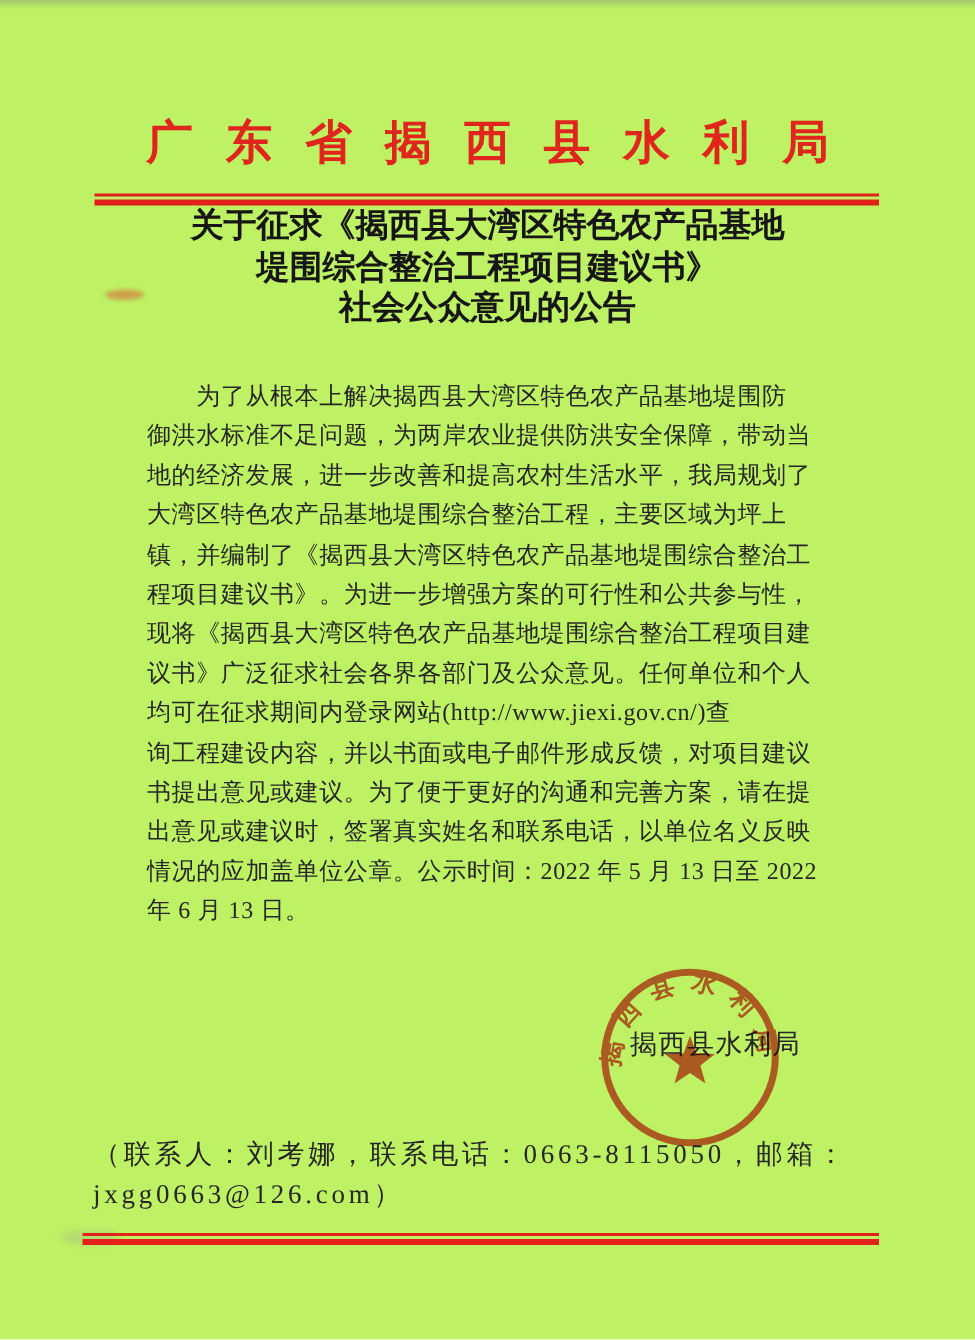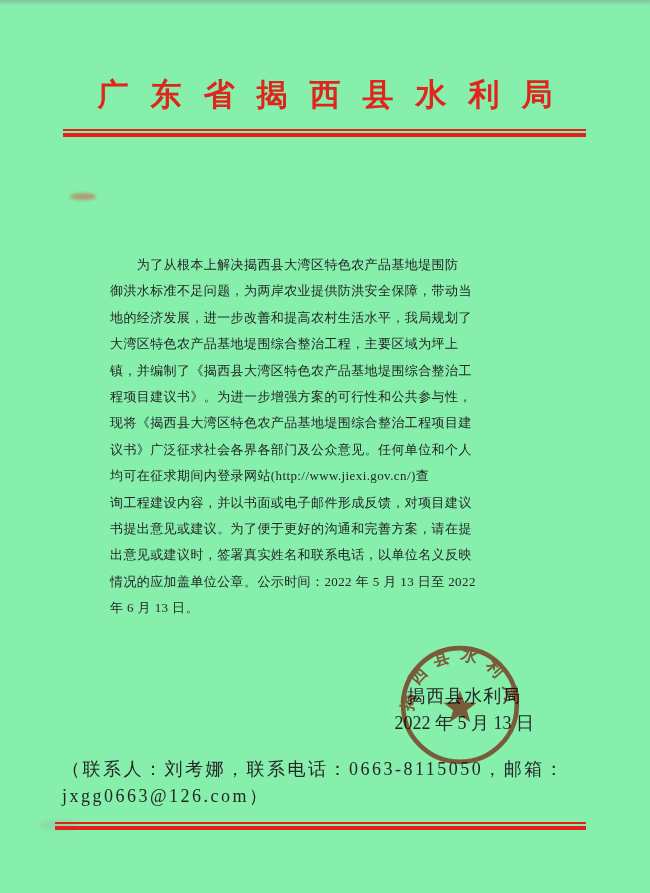--- a/index.html
+++ b/index.html
@@ -8,21 +8,21 @@
     --seal-red:#e34a3c;
     --ink:#262626;
   }
   *{margin:0;padding:0;box-sizing:border-box;}
   html,body{background:#ffffff;}
   body{
     font-family:"Liberation Serif","DejaVu Serif",serif;
     width:650px;height:893px;overflow:hidden;
   }
   .page{
-    position:relative;width:650px;height:893px;background:#86efac;
+    position:relative;width:650px;height:893px;background:#bef264;
   }
   .scan-top-shade{
     position:absolute;left:0;top:0;width:650px;height:6px;
     background:linear-gradient(to bottom,rgba(120,120,120,.35),rgba(120,120,120,0));
   }
   .agency-header{
     position:absolute;top:74px;left:0;width:650px;
     text-align:center;color:var(--red);font-weight:bold;
     font-size:31px;letter-spacing:22px;text-indent:22px;white-space:nowrap;
   }
@@ -33,22 +33,22 @@
     position:absolute;top:136px;left:0;width:650px;
     text-align:center;color:#161616;font-weight:bold;
     font-size:22px;line-height:27.5px;white-space:pre-line;
   }
   .red-smudge{
     position:absolute;left:70px;top:193px;width:26px;height:7px;border-radius:50%;
     background:rgba(224,60,45,.45);filter:blur(1.5px);
   }
   .body-text{
     position:absolute;top:252px;left:98px;width:494px;
-    color:var(--ink);font-size:13px;line-height:26.4px;
-    white-space:pre-line;letter-spacing:.4px;margin-left:12px;
+    color:var(--ink);font-size:16px;line-height:26.4px;
+    white-space:pre-line;letter-spacing:.4px;
   }
   .attachment{
     position:absolute;top:622px;left:122px;width:470px;
     color:var(--ink);font-size:18px;line-height:26.4px;
     white-space:pre-line;letter-spacing:.4px;
   }
   .signature{
     position:absolute;top:683px;right:116px;
     text-align:center;color:var(--ink);font-size:18px;line-height:27px;
   }
@@ -75,20 +75,23 @@
 
 <div class="page">
 
   <div class="scan-top-shade"></div>
 
   <div class="agency-header">广东省揭西县水利局</div>
 
   <div class="rule rule-head-thin"></div>
   <div class="rule rule-head-thick"></div>
 
+  <div class="doc-title">关于征求《揭西县大湾区特色农产品基地
+堤围综合整治工程项目建议书》
+社会公众意见的公告</div>
 
   <div class="red-smudge"></div>
 
   <div class="body-text">　　为了从根本上解决揭西县大湾区特色农产品基地堤围防
 御洪水标准不足问题，为两岸农业提供防洪安全保障，带动当
 地的经济发展，进一步改善和提高农村生活水平，我局规划了
 大湾区特色农产品基地堤围综合整治工程，主要区域为坪上
 镇，并编制了《揭西县大湾区特色农产品基地堤围综合整治工
 程项目建议书》。为进一步增强方案的可行性和公共参与性，
 现将《揭西县大湾区特色农产品基地堤围综合整治工程项目建
@@ -96,21 +99,20 @@
 均可在征求期间内登录网站(http://www.jiexi.gov.cn/)查
 询工程建设内容，并以书面或电子邮件形成反馈，对项目建议
 书提出意见或建议。为了便于更好的沟通和完善方案，请在提
 出意见或建议时，签署真实姓名和联系电话，以单位名义反映
 情况的应加盖单位公章。公示时间：2022 年 5 月 13 日至 2022
 年 6 月 13 日。</div>
 
 
   <div class="signature">
     <div class="sig-org">揭西县水利局</div>
-    <div class="sig-date">2022 年 5 月 13 日</div>
   </div>
 
   <div class="seal">
     <svg viewBox="0 0 120 120" xmlns="http://www.w3.org/2000/svg">
       <circle cx="60" cy="60" r="55" fill="none" stroke="#e34a3c" stroke-width="4.5"></circle>
       <polygon fill="#e34a3c" points="60,46 55.9,57.3 43.8,57.8 53.3,65.2 50,76.8 60,70 70,76.8 66.7,65.2 76.2,57.8 64.1,57.3"></polygon>
       <defs>
         <path id="sealArc" d="M 22,86 A 45,45 0 1 1 98,86" fill="none"></path>
       </defs>
       <text font-size="16" fill="#e34a3c" letter-spacing="9" font-family="Liberation Serif, DejaVu Serif, serif" font-weight="bold">

